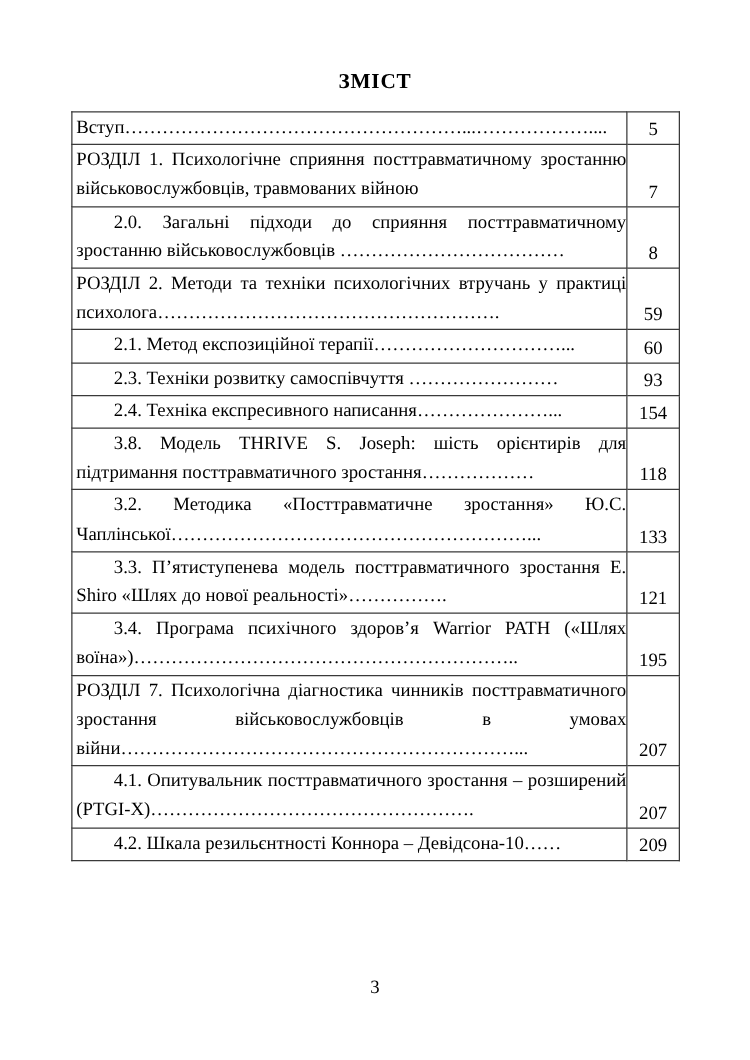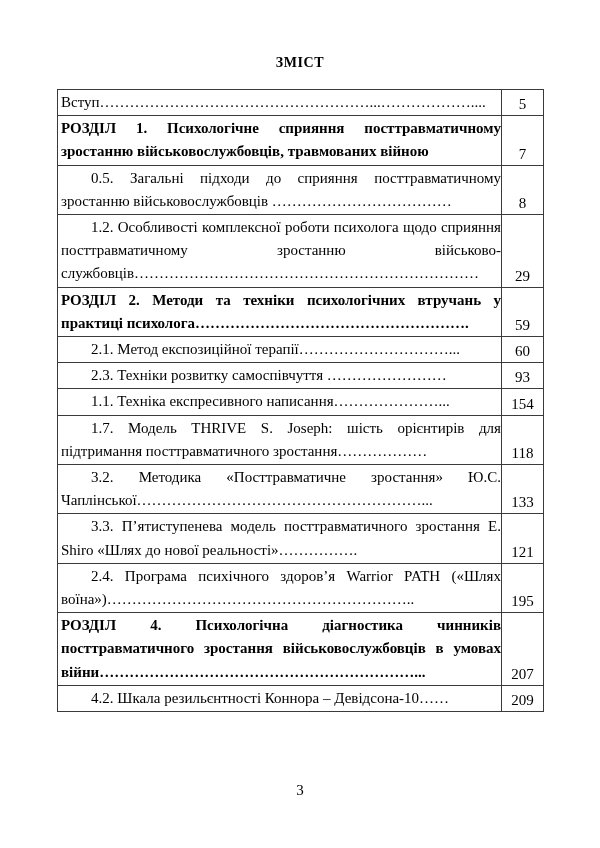--- a/index.html
+++ b/index.html
@@ -24,21 +24,21 @@
     height: 848px;
     background: #ffffff;
   }
 
   .doc-title {
     position: absolute;
     left: 0;
     top: 55px;
     width: 600px;
     text-align: center;
-    font-size: 14px;
+    font-size: 17px;
     font-weight: bold;
     letter-spacing: 0.6px;
     font-family: "Liberation Serif", "DejaVu Serif", serif;
   }
 
   .toc-table {
     position: absolute;
     left: 57px;
     top: 89px;
     width: 483px;
@@ -69,21 +69,21 @@
   .entry-text {
     font-size: 15px;
     line-height: 23.2px;
     text-align: justify;
     text-align-last: left;
     hyphens: none;
     word-spacing: 0;
   }
 
   .entry-text.bold {
-    font-weight: bold;
+    font-weight: normal;
   }
 
   
   .entry-text.indent {
     text-indent: 30px;
   }
 
   .footer-page {
     position: absolute;
     left: 0;
@@ -109,29 +109,23 @@
           <td class="page-num">5</td>
         </tr>
         <tr>
           <td class="entry">
             <div class="entry-text bold">РОЗДІЛ 1. Психологічне сприяння посттравматичному зростанню військовослужбовців, травмованих війною</div>
           </td>
           <td class="page-num">7</td>
         </tr>
         <tr>
           <td class="entry">
-            <div class="entry-text indent">0.5.  Загальні підходи до сприяння посттравматичному зростанню військовослужбовців ………………………………</div>
+            <div class="entry-text indent">2.0.  Загальні підходи до сприяння посттравматичному зростанню військовослужбовців ………………………………</div>
           </td>
           <td class="page-num">8</td>
-        </tr>
-        <tr>
-          <td class="entry">
-            <div class="entry-text indent">1.2. Особливості комплексної роботи психолога щодо сприяння посттравматичному зростанню військово-службовців……………………………………………………………</div>
-          </td>
-          <td class="page-num">29</td>
         </tr>
         <tr>
           <td class="entry">
             <div class="entry-text bold">РОЗДІЛ 2. Методи та техніки психологічних втручань у практиці психолога……………………………………………….</div>
           </td>
           <td class="page-num">59</td>
         </tr>
         <tr>
           <td class="entry">
             <div class="entry-text indent">2.1. Метод експозиційної терапії…………………………...</div>
@@ -139,51 +133,57 @@
           <td class="page-num">60</td>
         </tr>
         <tr>
           <td class="entry">
             <div class="entry-text indent">2.3. Техніки розвитку самоспівчуття ……………………</div>
           </td>
           <td class="page-num">93</td>
         </tr>
         <tr>
           <td class="entry">
-            <div class="entry-text indent">1.1. Техніка експресивного написання…………………...</div>
+            <div class="entry-text indent">2.4. Техніка експресивного написання…………………...</div>
           </td>
           <td class="page-num">154</td>
         </tr>
         <tr>
           <td class="entry">
-            <div class="entry-text indent">1.7. Модель THRIVE S. Joseph: шість орієнтирів для підтримання посттравматичного зростання………………</div>
+            <div class="entry-text indent">3.8. Модель THRIVE S. Joseph: шість орієнтирів для підтримання посттравматичного зростання………………</div>
           </td>
           <td class="page-num">118</td>
         </tr>
         <tr>
           <td class="entry">
             <div class="entry-text indent">3.2. Методика «Посттравматичне зростання» Ю.С. Чаплінської…………………………………………………...</div>
           </td>
           <td class="page-num">133</td>
         </tr>
         <tr>
           <td class="entry">
             <div class="entry-text indent">3.3. П’ятиступенева модель посттравматичного зростання E. Shiro «Шлях до нової реальності»…………….</div>
           </td>
           <td class="page-num">121</td>
         </tr>
         <tr>
           <td class="entry">
-            <div class="entry-text indent">2.4. Програма психічного здоров’я Warrior PATH («Шлях воїна»)……………………………………………………..</div>
+            <div class="entry-text indent">3.4. Програма психічного здоров’я Warrior PATH («Шлях воїна»)……………………………………………………..</div>
           </td>
           <td class="page-num">195</td>
         </tr>
         <tr>
           <td class="entry">
-            <div class="entry-text bold">РОЗДІЛ 4. Психологічна діагностика чинників посттравматичного зростання військовослужбовців в умовах війни………………………………………………………...</div>
+            <div class="entry-text bold">РОЗДІЛ 7. Психологічна діагностика чинників посттравматичного зростання військовослужбовців в умовах війни………………………………………………………...</div>
+          </td>
+          <td class="page-num">207</td>
+        </tr>
+        <tr>
+          <td class="entry">
+            <div class="entry-text indent">4.1. Опитувальник посттравматичного зростання – розширений (PTGI-X)…………………………………………….</div>
           </td>
           <td class="page-num">207</td>
         </tr>
         <tr>
           <td class="entry">
             <div class="entry-text indent">4.2. Шкала резильєнтності Коннора – Девідсона-10……</div>
           </td>
           <td class="page-num">209</td>
         </tr>
       </tbody>

